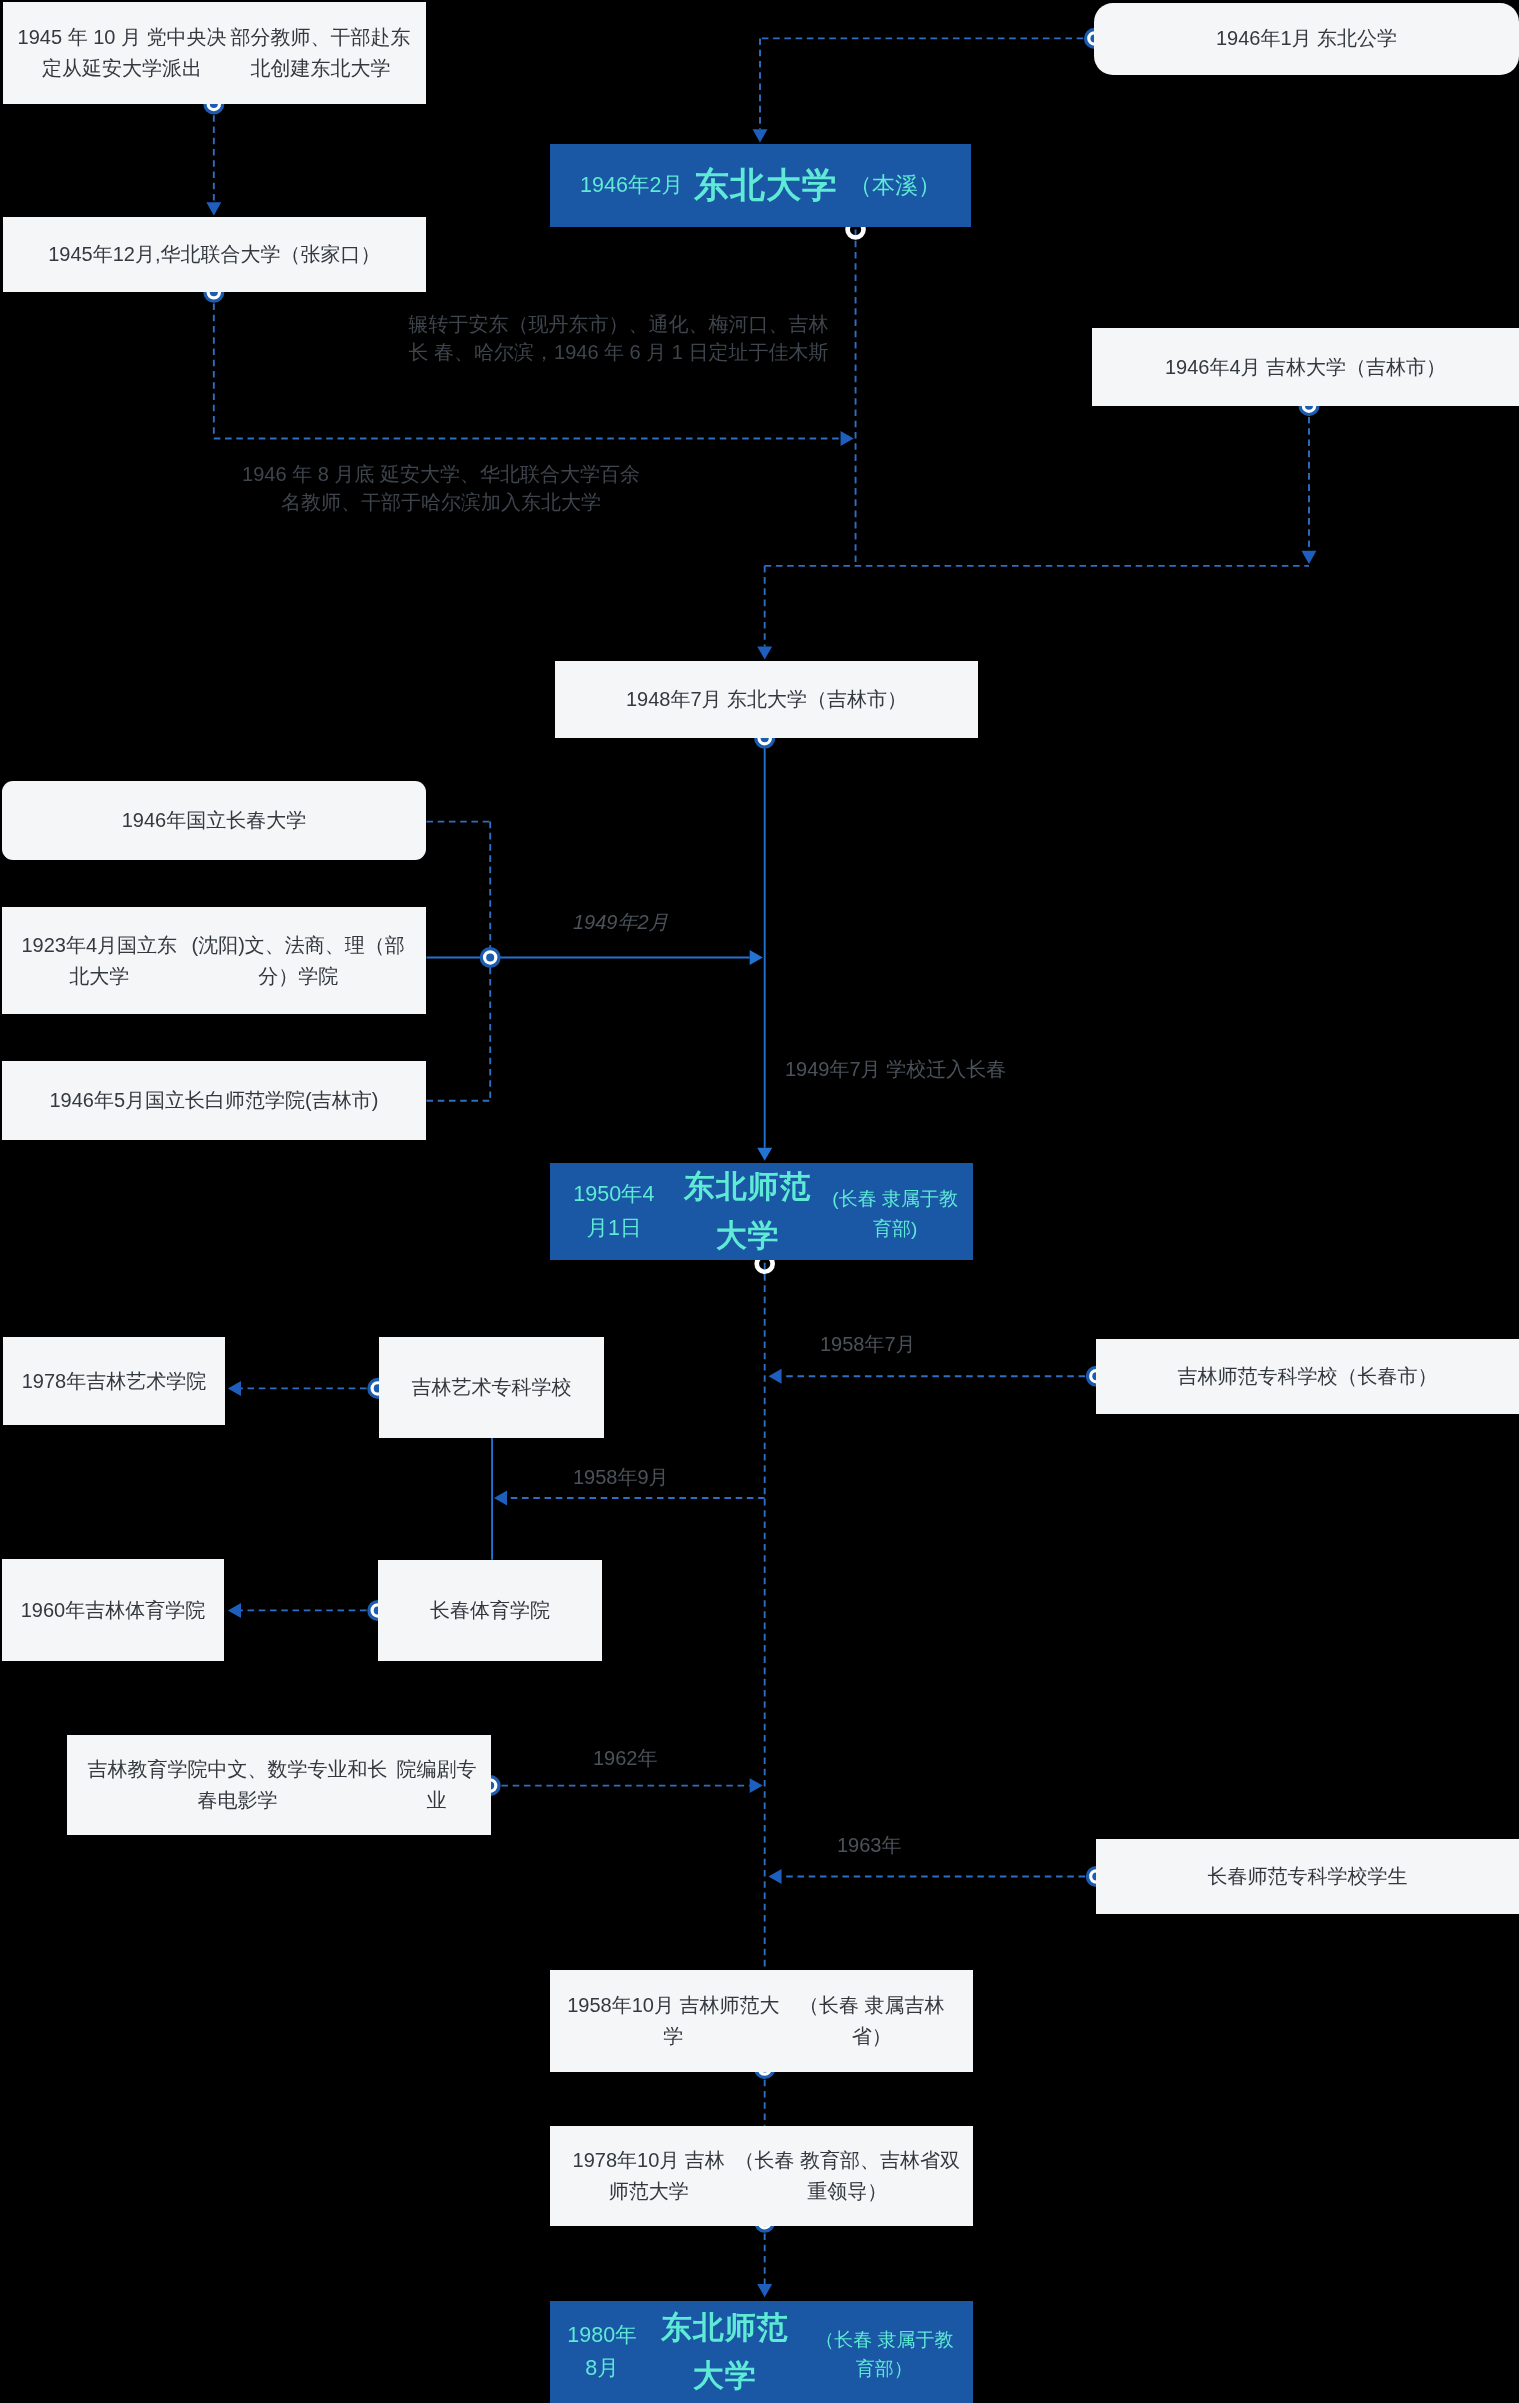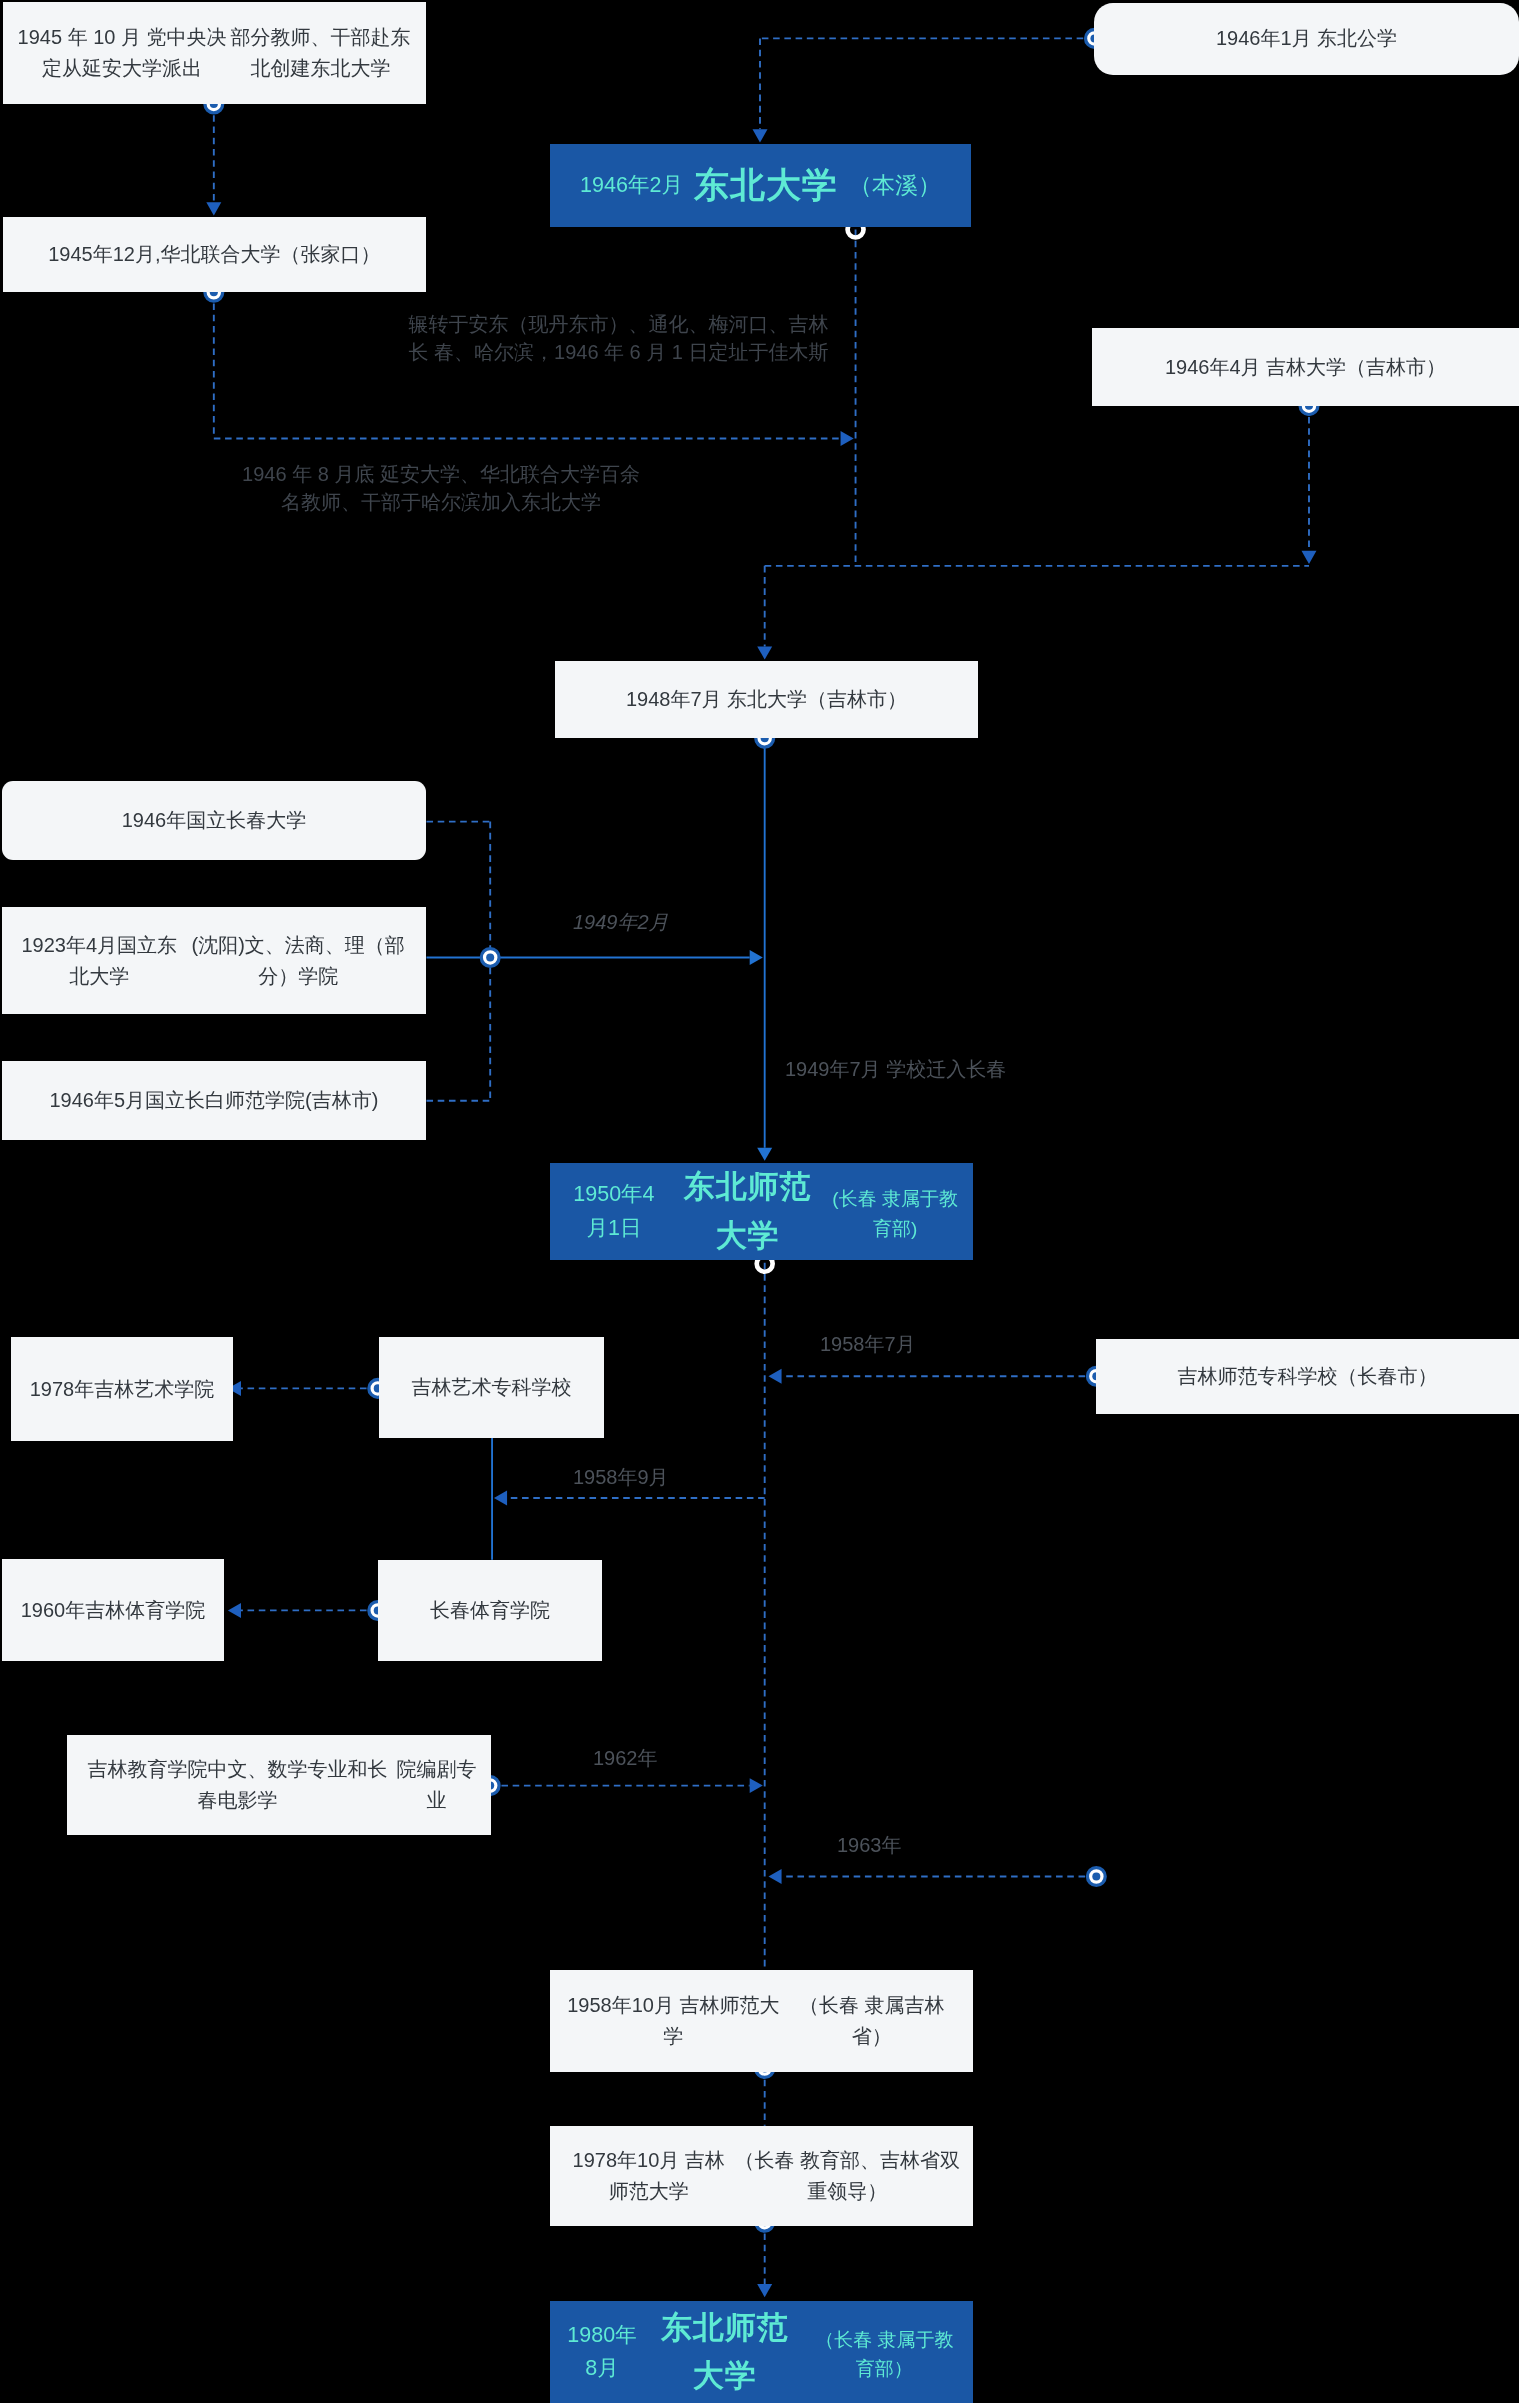--- a/index.html
+++ b/index.html
@@ -223,21 +223,21 @@
       <span class="b-date">1950年4月1日</span>
       <span class="b-title sm">东北师范大学</span>
     </div>
     <span class="b-sub">(长春  隶属于教育部)</span>
   </div>
 
   <div class="box" style="left:1096px; top:1339px; width:423px; height:75px;">
     <span class="ln">吉林师范专科学校（长春市）</span>
   </div>
 
-  <div class="box" style="left:11px; top:1337px; width:222px; height:104px;text-align:center;">
+  <div class="box" style="left:3px; top:1337px; width:222px; height:88px;text-align:center;">
     <span class="ln">1978年</span>
     <span class="ln">吉林艺术学院</span>
   </div>
 
   <div class="box" style="left:379px; top:1337px; width:225px; height:101px;">
     <span class="ln">吉林艺术专科学校</span>
   </div>
 
   <div class="box" style="left:1.9px; top:1559px; width:222px; height:102px;">
     <span class="ln">1960年</span>
@@ -246,20 +246,23 @@
 
   <div class="box" style="left:378px; top:1560px; width:224px; height:101px;">
     <span class="ln">长春体育学院</span>
   </div>
 
   <div class="box" style="left:67px; top:1735px; width:424px; height:100px;">
     <span class="ln">吉林教育学院中文、数学专业和长春电影学</span>
     <span class="ln">院编剧专业</span>
   </div>
 
+  <div class="box" style="left:1096px; top:1839px; width:423px; height:75px;">
+    <span class="ln">长春师范专科学校学生</span>
+  </div>
 
   <div class="box" style="left:550px; top:1970px; width:423px; height:102px;">
     <span class="ln">1958年10月  吉林师范大学</span>
     <span class="ln">（长春  隶属吉林省）</span>
   </div>
 
   <div class="box" style="left:550px; top:2126px; width:423px; height:100px;">
     <span class="ln">1978年10月  吉林师范大学</span>
     <span class="ln">（长春  教育部、吉林省双重领导）</span>
   </div>

